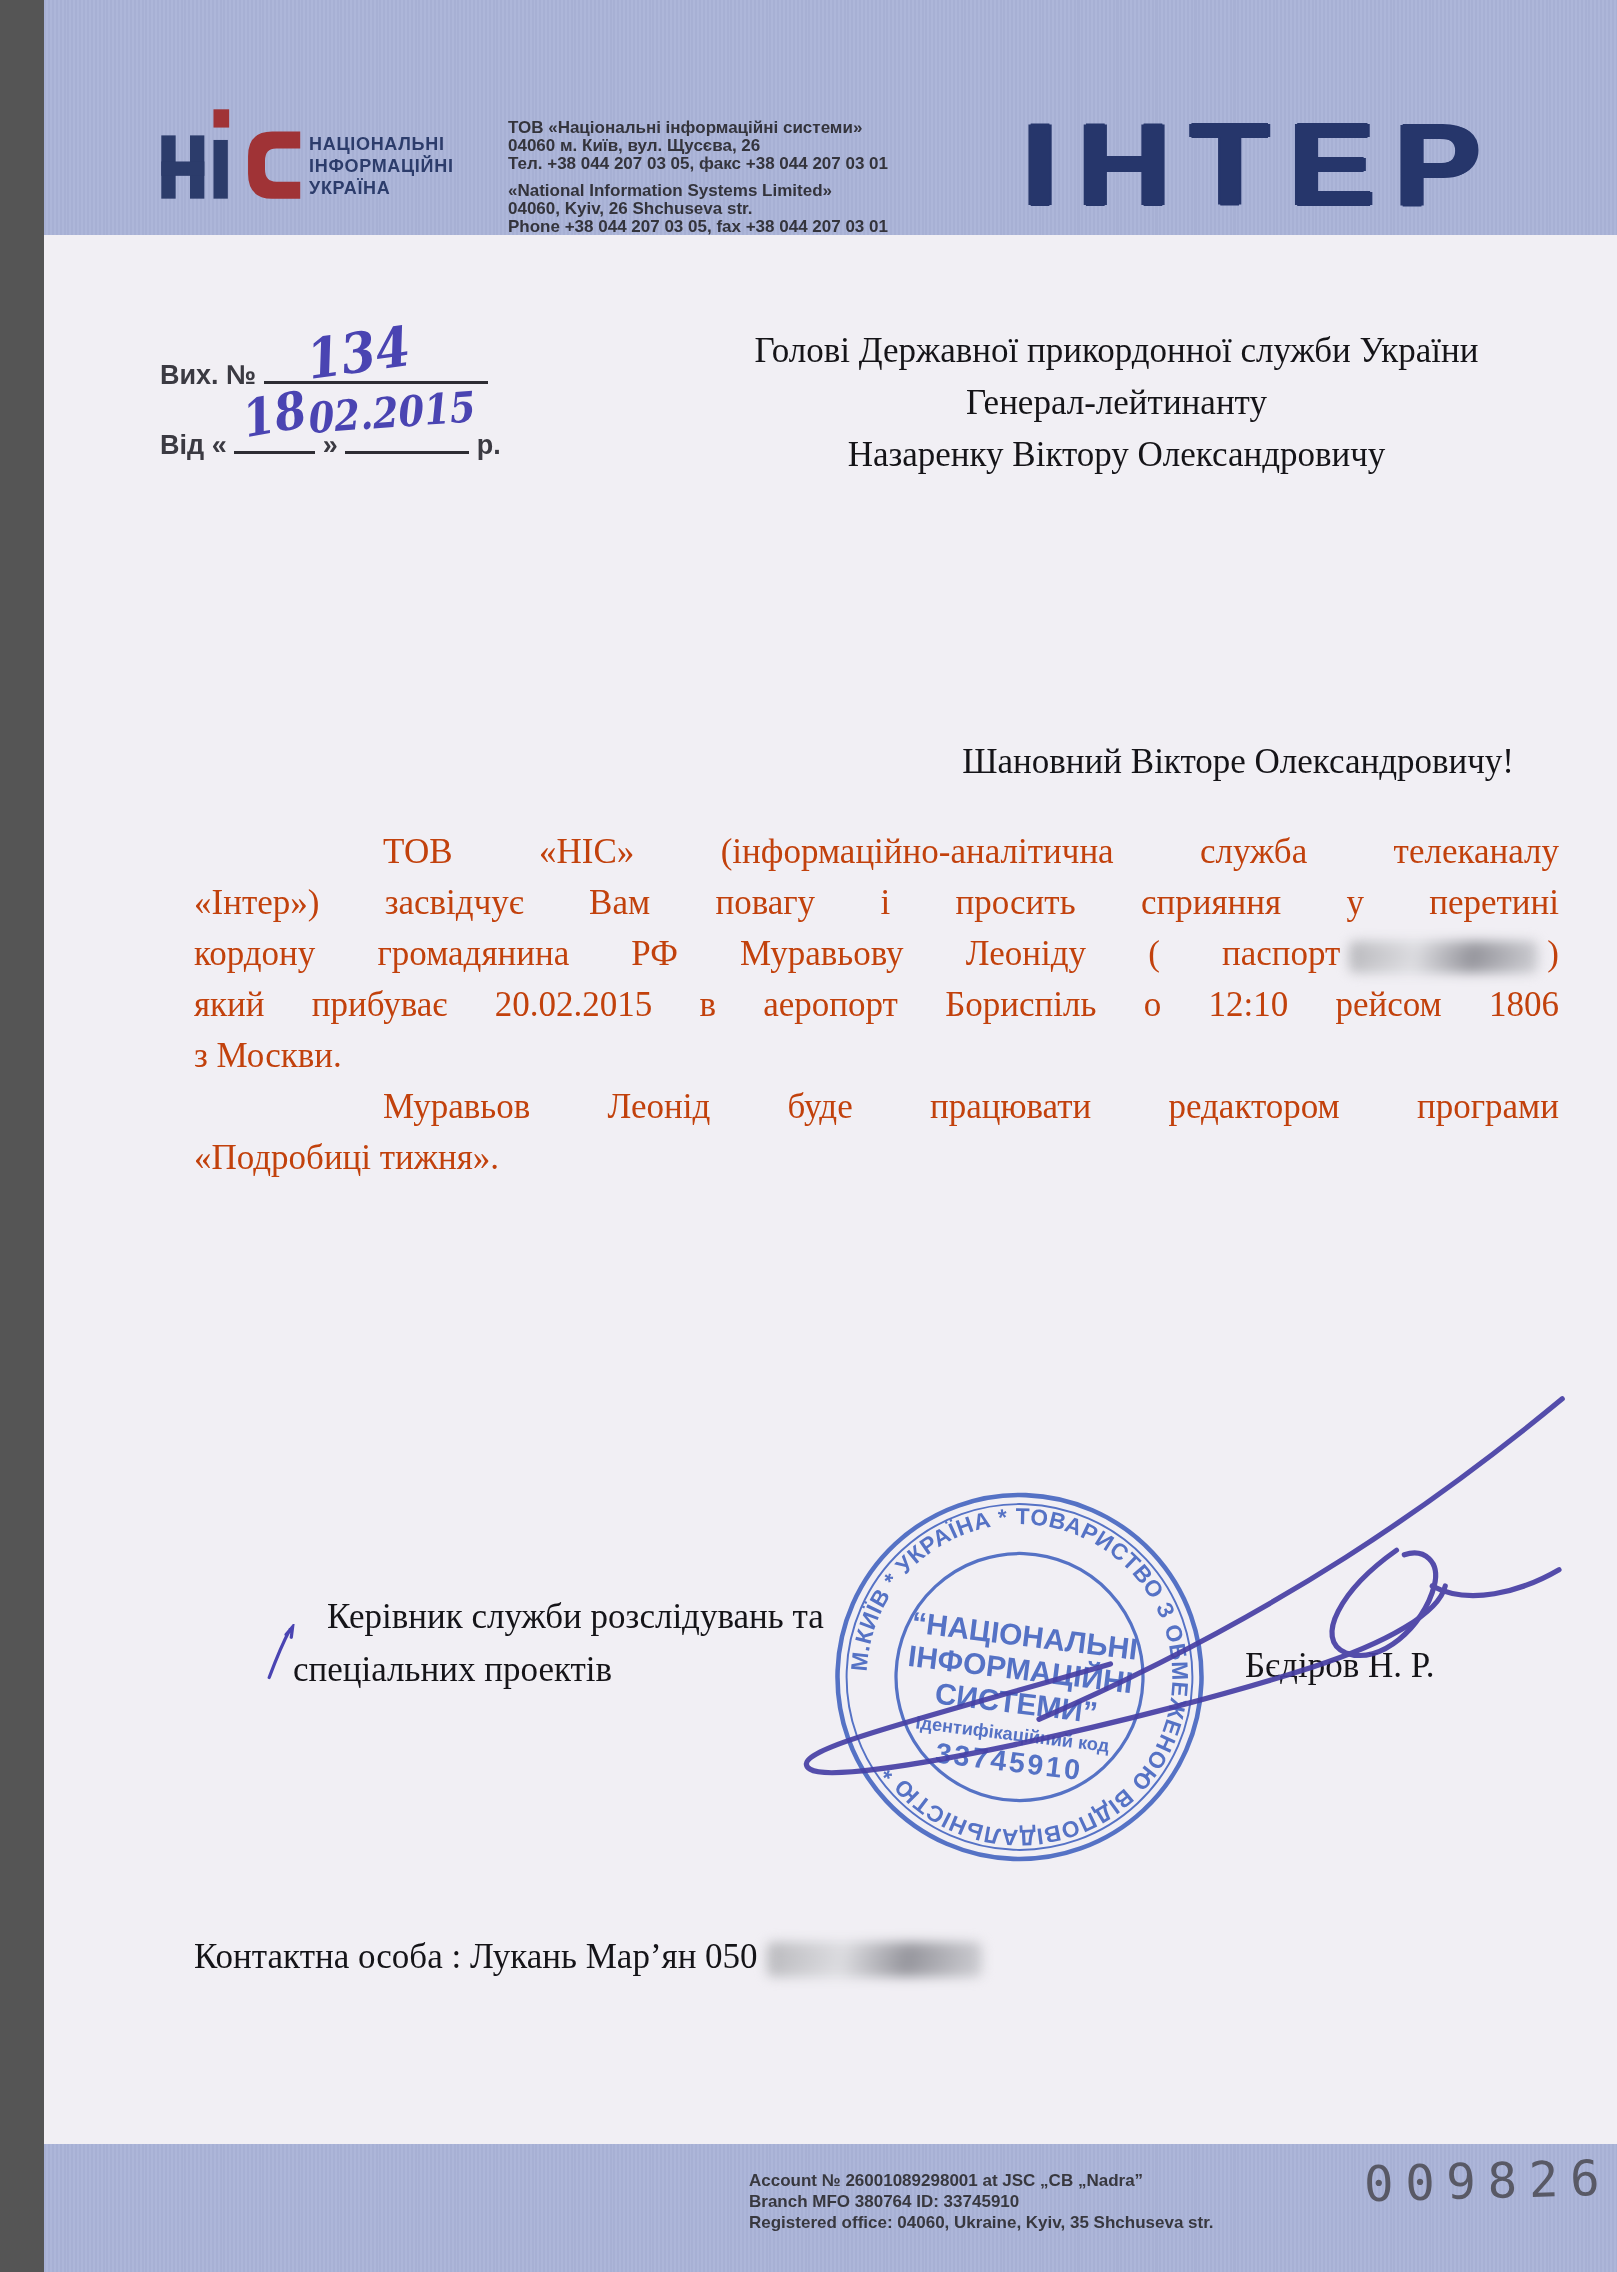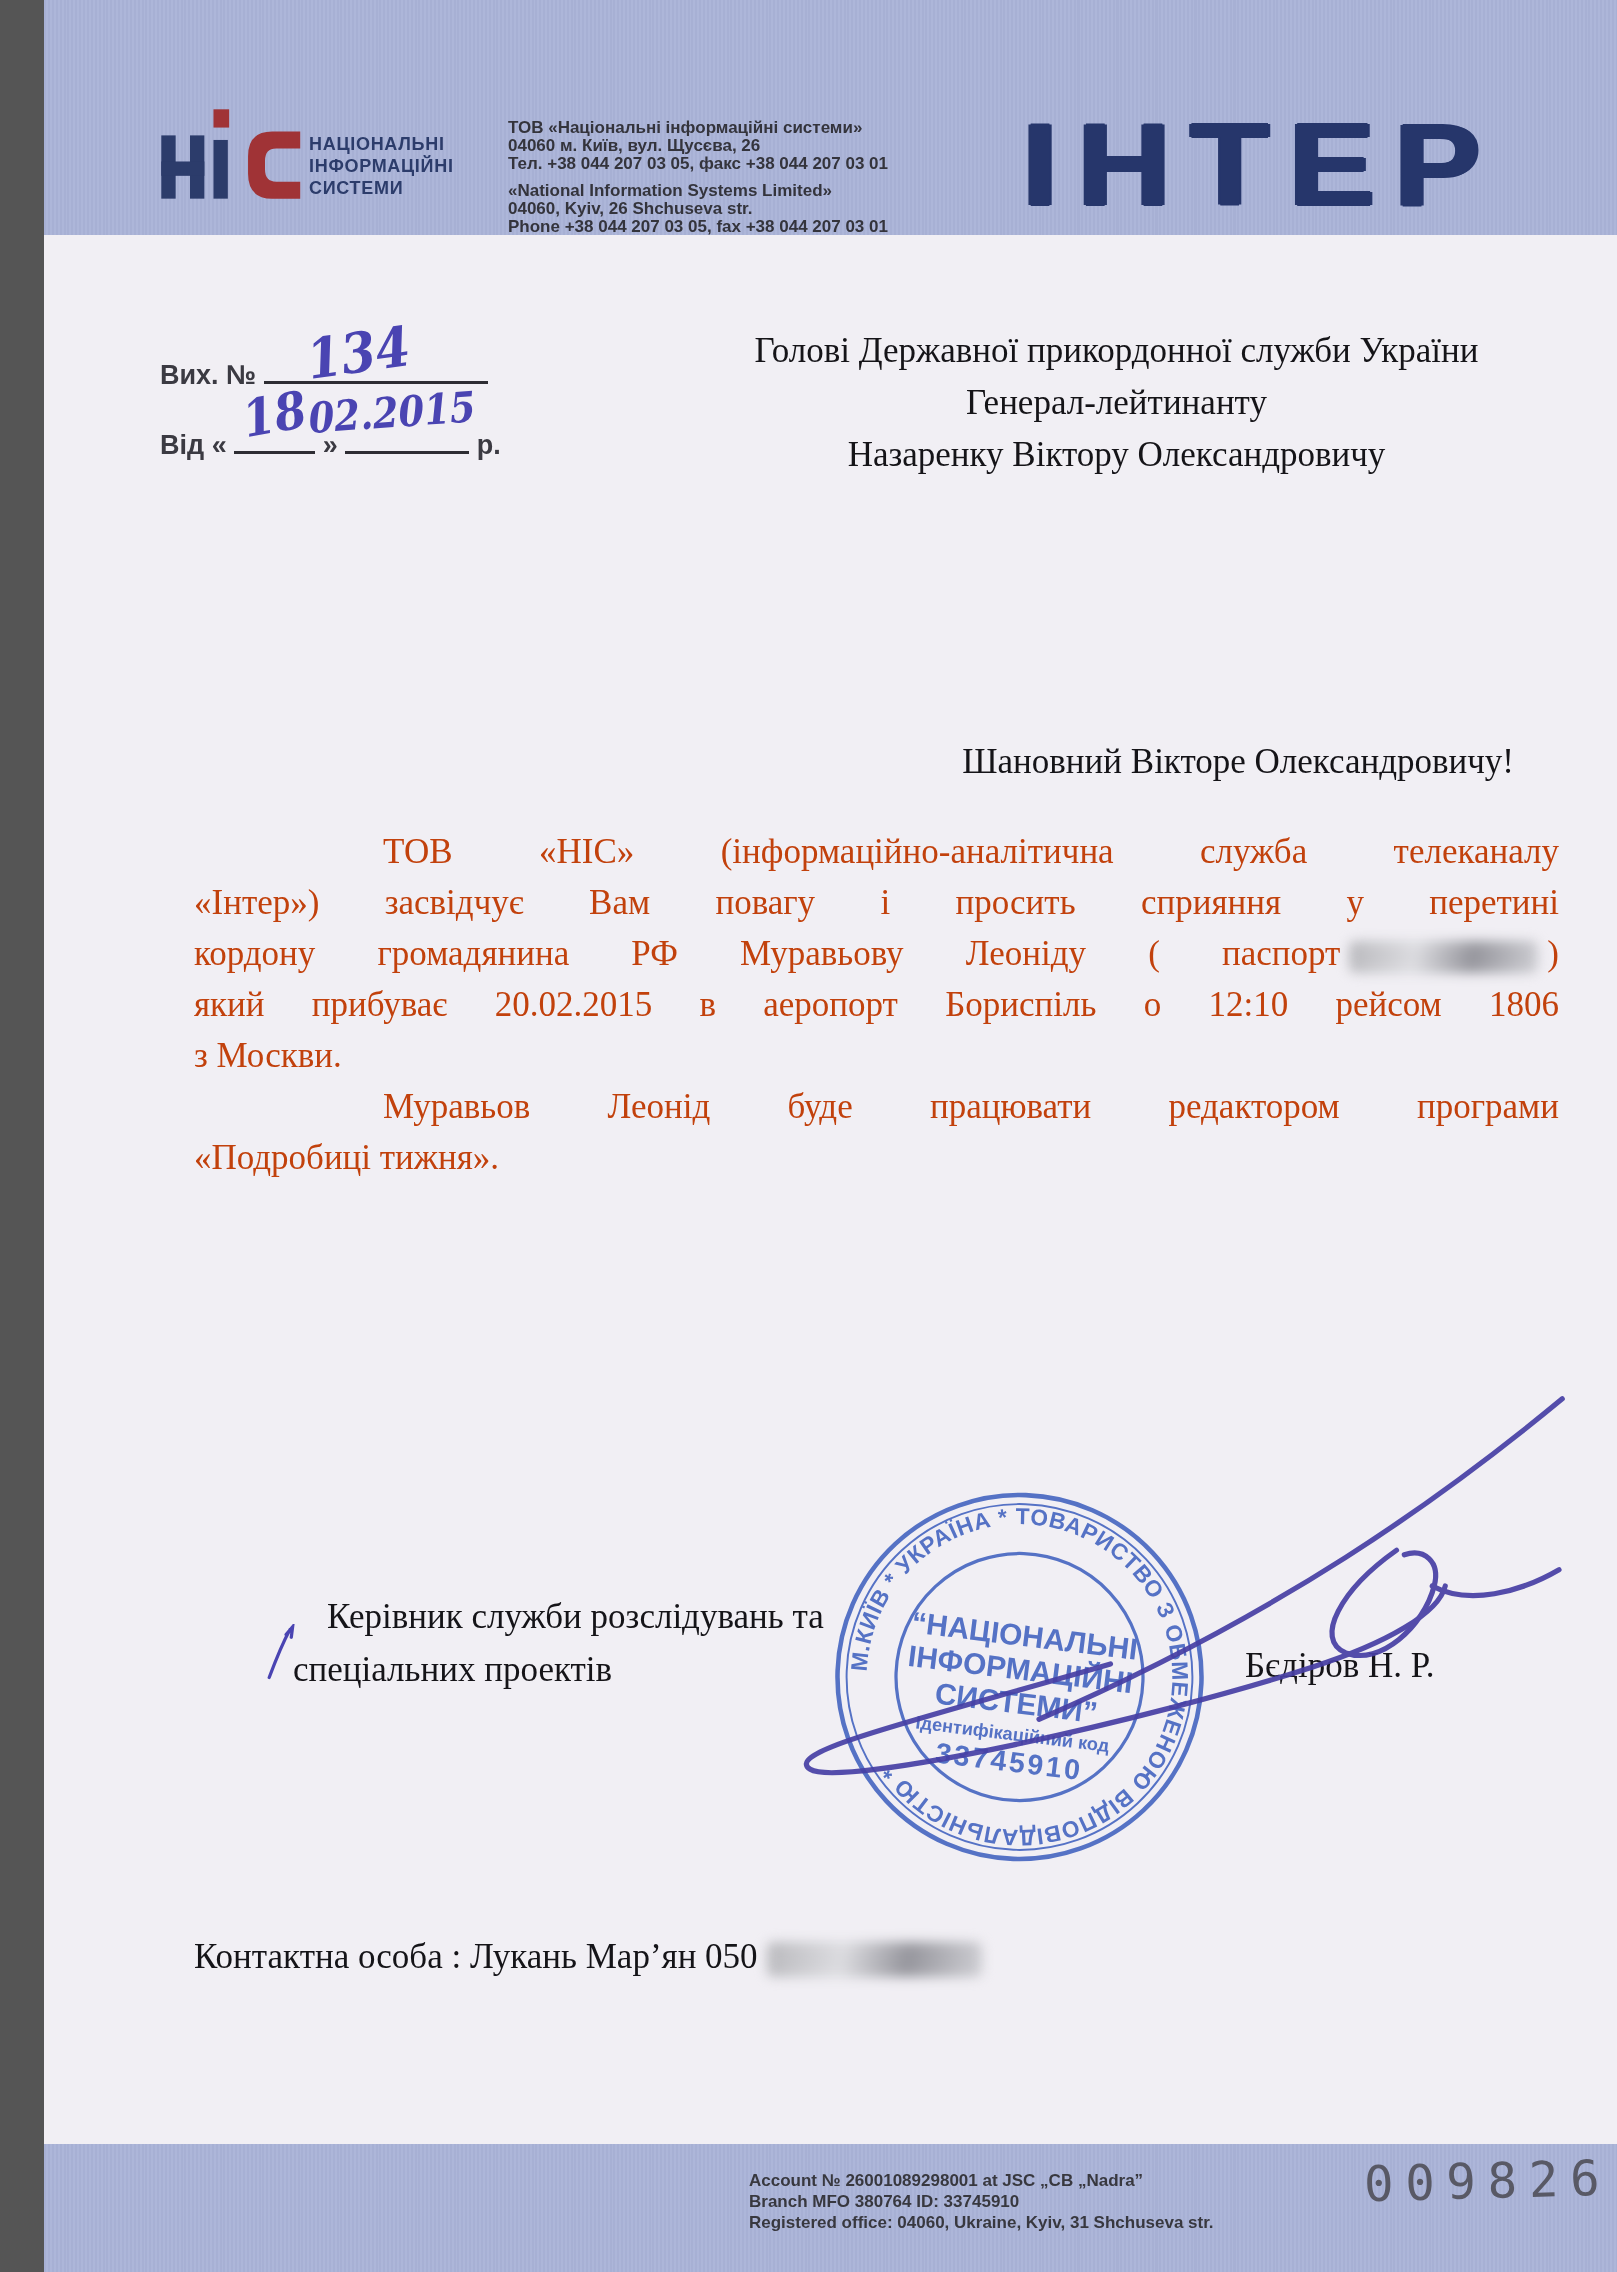--- a/index.html
+++ b/index.html
@@ -124,21 +124,21 @@
       <rect x="46" y="48" width="22" height="97" fill="#2c3c6b"></rect>
       <rect x="2" y="88" width="66" height="22" fill="#2c3c6b"></rect>
       <rect x="82" y="55" width="22" height="90" fill="#2c3c6b"></rect>
       <rect x="82" y="8" width="24" height="28" fill="#a03336"></rect>
       <path d="M 215 42 L 172 42 Q 135 42 135 80 L 135 107 Q 135 145 172 145 L 215 145 L 215 119 L 178 119 Q 161 119 161 100 L 161 87 Q 161 68 178 68 L 215 68 Z" fill="#a03336"></path>
     </svg>
 
     <div class="logo-name">
       <div>НАЦІОНАЛЬНІ</div>
       <div>ІНФОРМАЦІЙНІ</div>
-      <div>СИСТЕМИ</div>
+      <div>УКРАЇНА</div>
     </div>
 
     <div class="company">
       <div>ТОВ «Національні інформаційні системи»</div>
       <div>04060 м. Київ, вул. Щусєва, 26</div>
       <div>Тел. +38 044 207 03 05, факс +38 044 207 03 01</div>
       <div class="gap">«National Information Systems Limited»</div>
       <div>04060, Kyiv, 26 Shchuseva str.</div>
       <div>Phone +38 044 207 03 05, fax +38 044 207 03 01</div>
     </div>
@@ -224,18 +224,18 @@
 
   <div class="contact">
     <span>Контактна особа : Лукань Мар’ян 050</span><span class="redact phone"></span>
   </div>
 
   <div class="band bottom"></div>
 
   <div class="foot-col right">
     <div>Account № 26001089298001 at JSC „CB „Nadra”</div>
     <div>Branch MFO 380764 ID: 33745910</div>
-    <div>Registered office: 04060, Ukraine, Kyiv, 31 Shchuseva str.</div>
+    <div>Registered office: 04060, Ukraine, Kyiv, 35 Shchuseva str.</div>
   </div>
   <div class="serial">009826</div>
 
 </div>
 
 
 </body></html>

